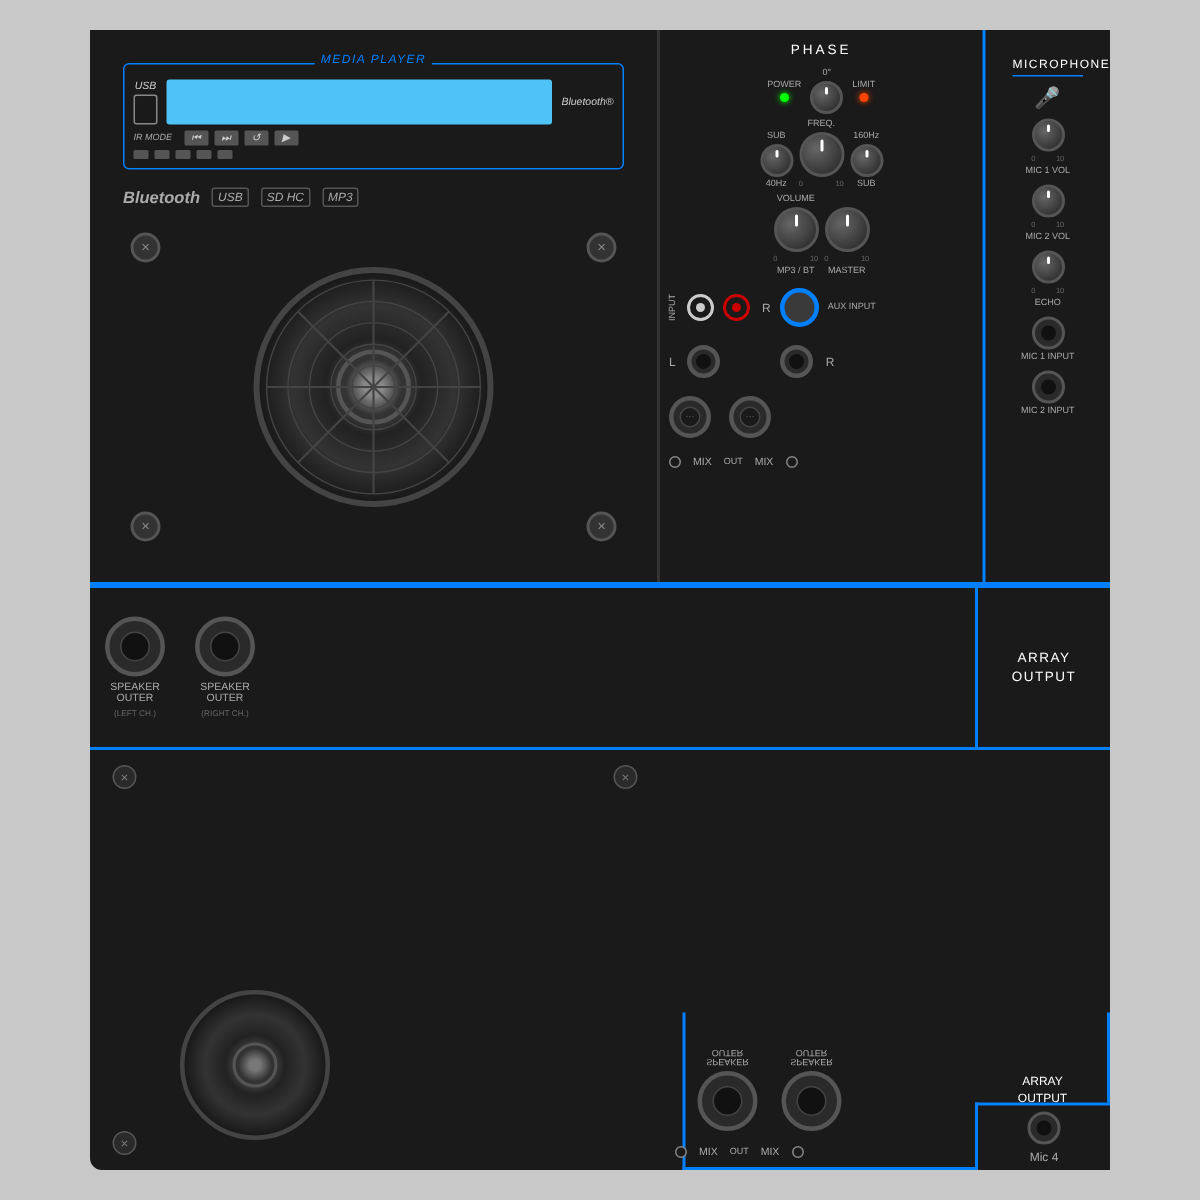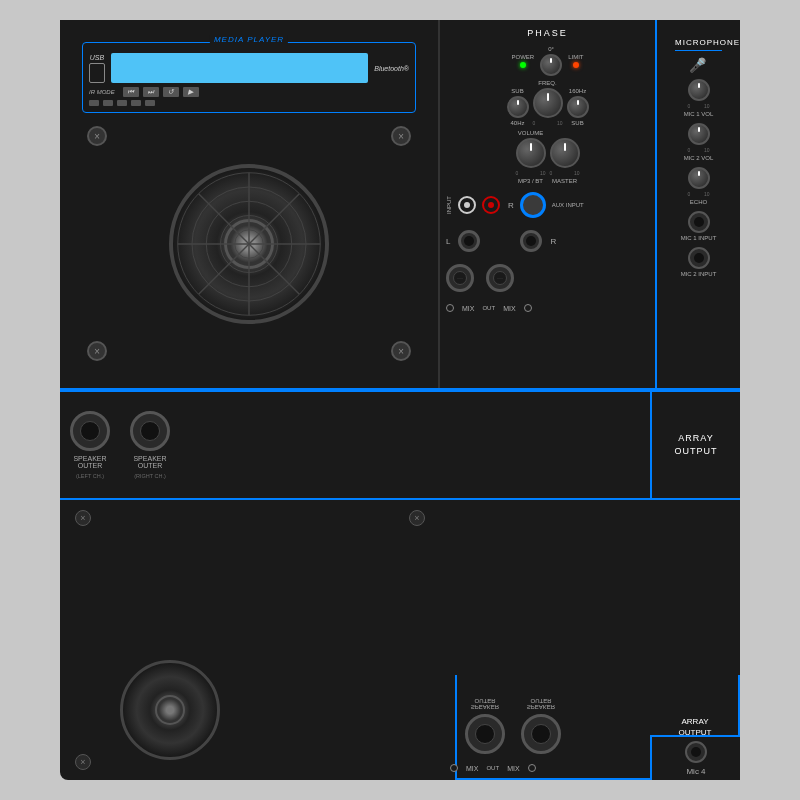--- a/index.html
+++ b/index.html
@@ -667,20 +667,26 @@
         </div>
         <div class="dot-row">
           <div class="dot-btn"></div>
           <div class="dot-btn"></div>
           <div class="dot-btn"></div>
           <div class="dot-btn"></div>
           <div class="dot-btn"></div>
         </div>
       </div>
 
+      <div class="bt-info-row">
+        <span class="bt-text">Bluetooth</span>
+        <span class="usb-hc-badge">USB</span>
+        <span class="sd-badge">SD HC</span>
+        <span class="mp3-badge">MP3</span>
+      </div>
 
       <div class="fan-area">
         <div class="corner-screw screw-tl"></div>
         <div class="corner-screw screw-tr"></div>
         <div class="corner-screw screw-bl"></div>
         <div class="corner-screw screw-br"></div>
         <div class="fan">
           <svg style="position:absolute;width:100%;height:100%;" viewBox="0 0 160 160">
 
             <circle cx="80" cy="80" r="75" fill="none" stroke="#444" stroke-width="1"></circle>

